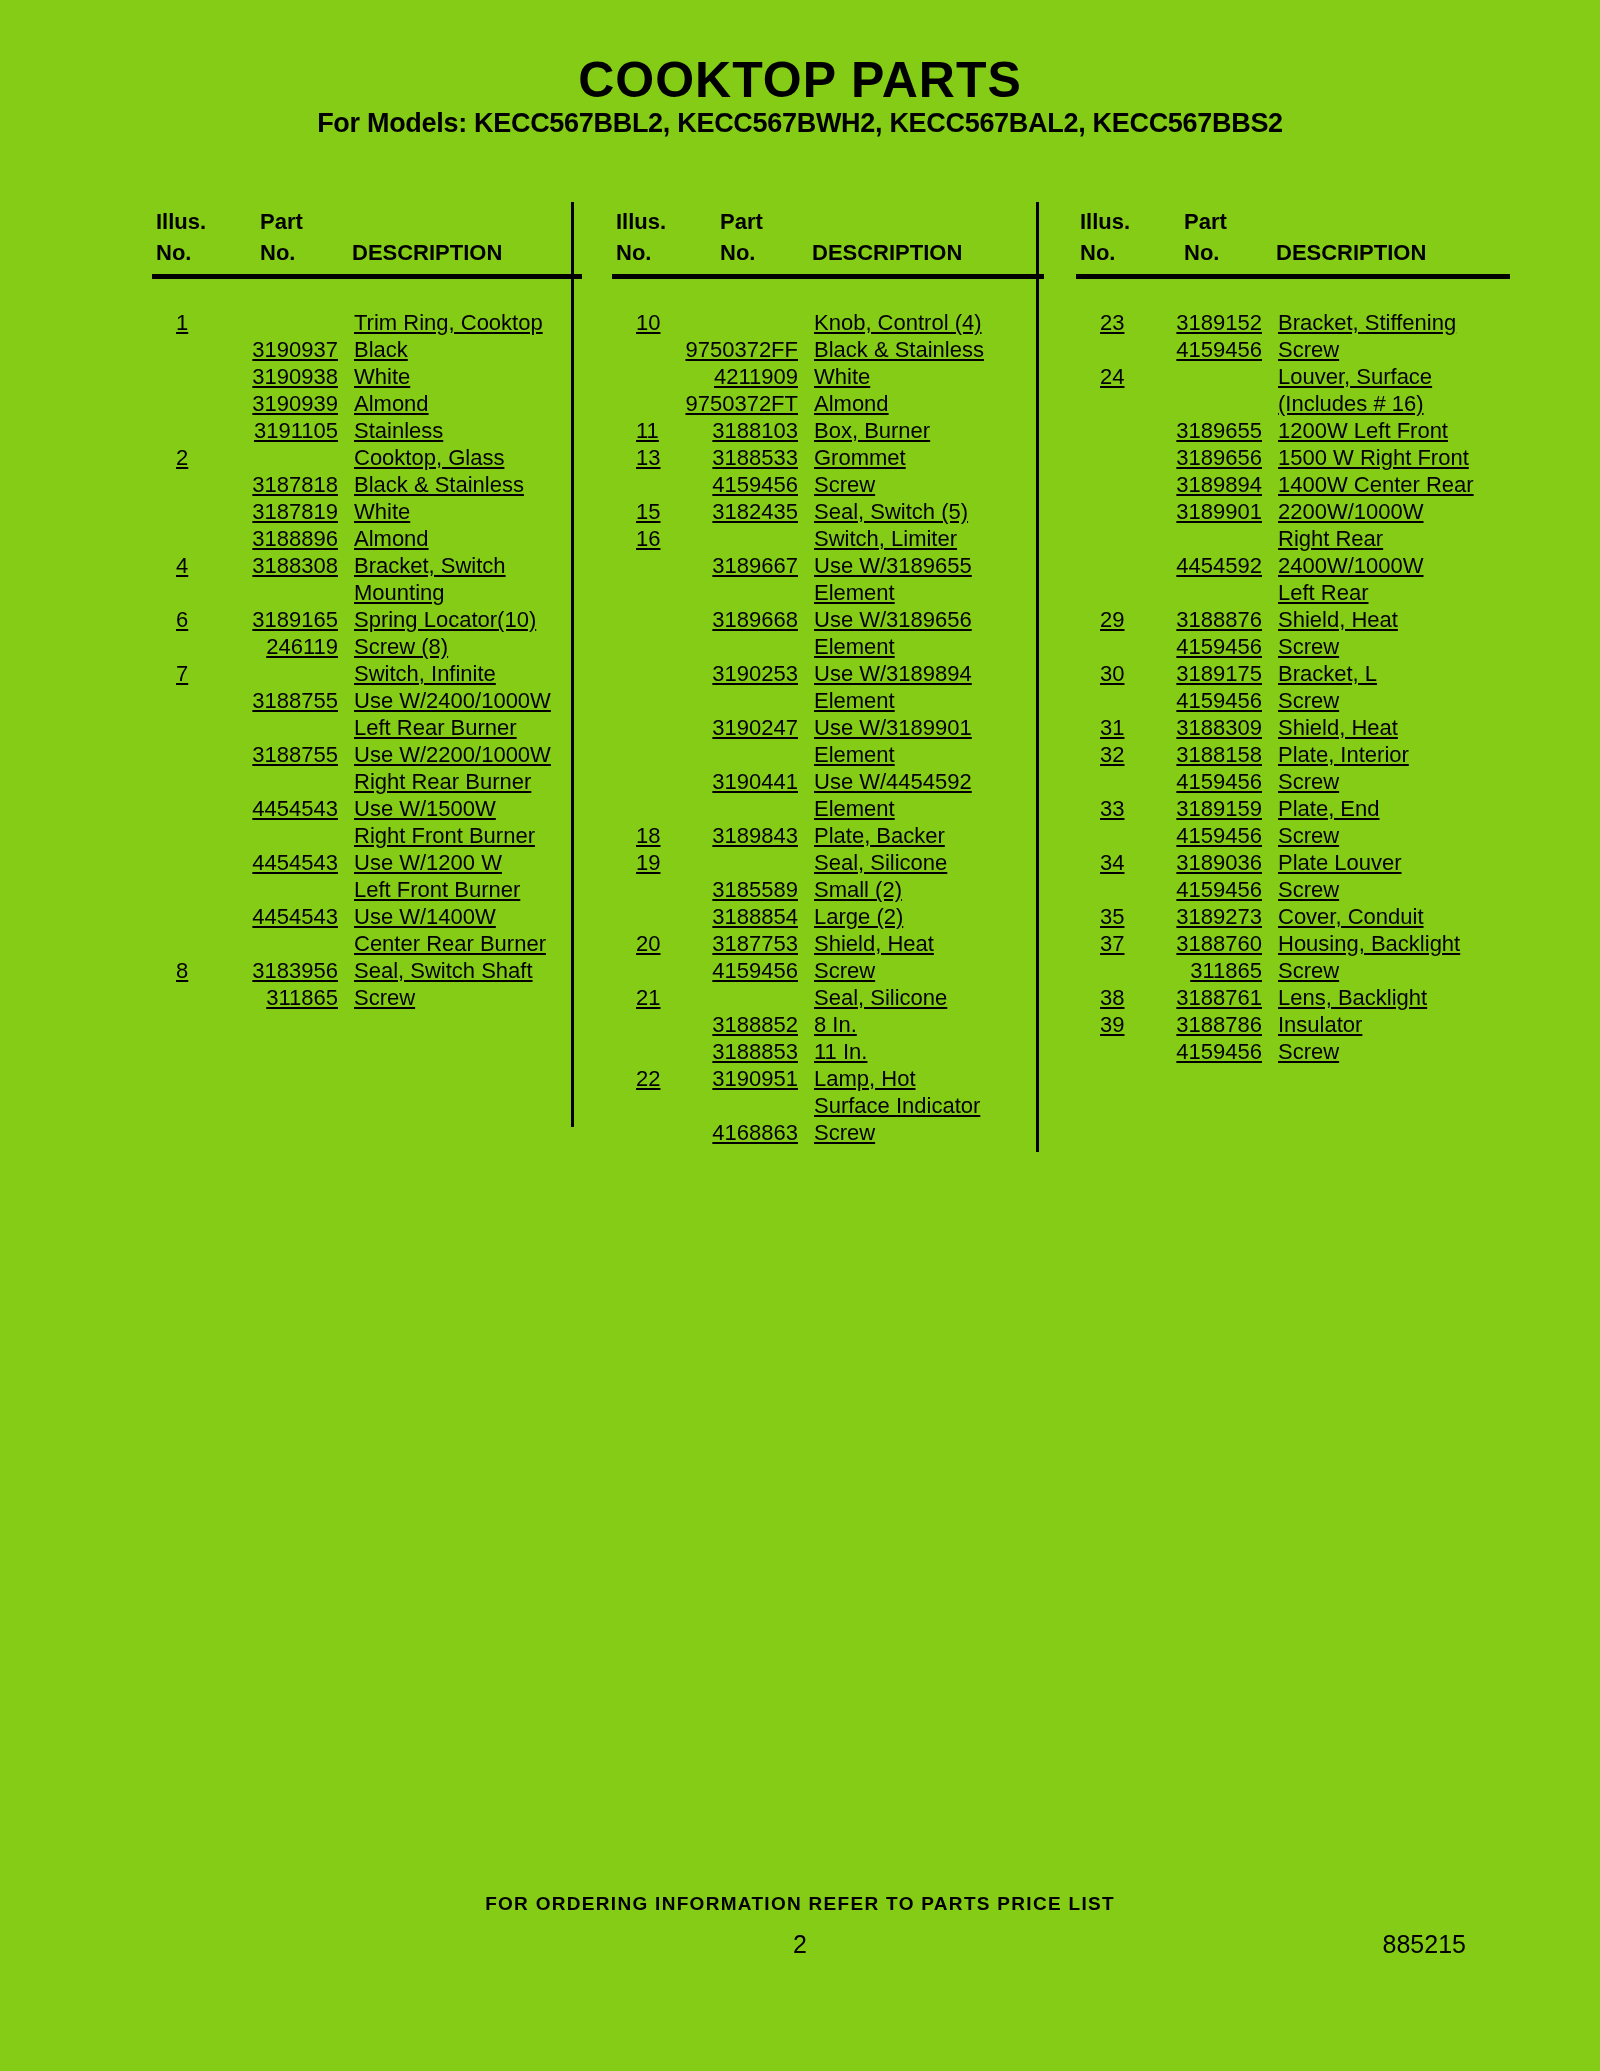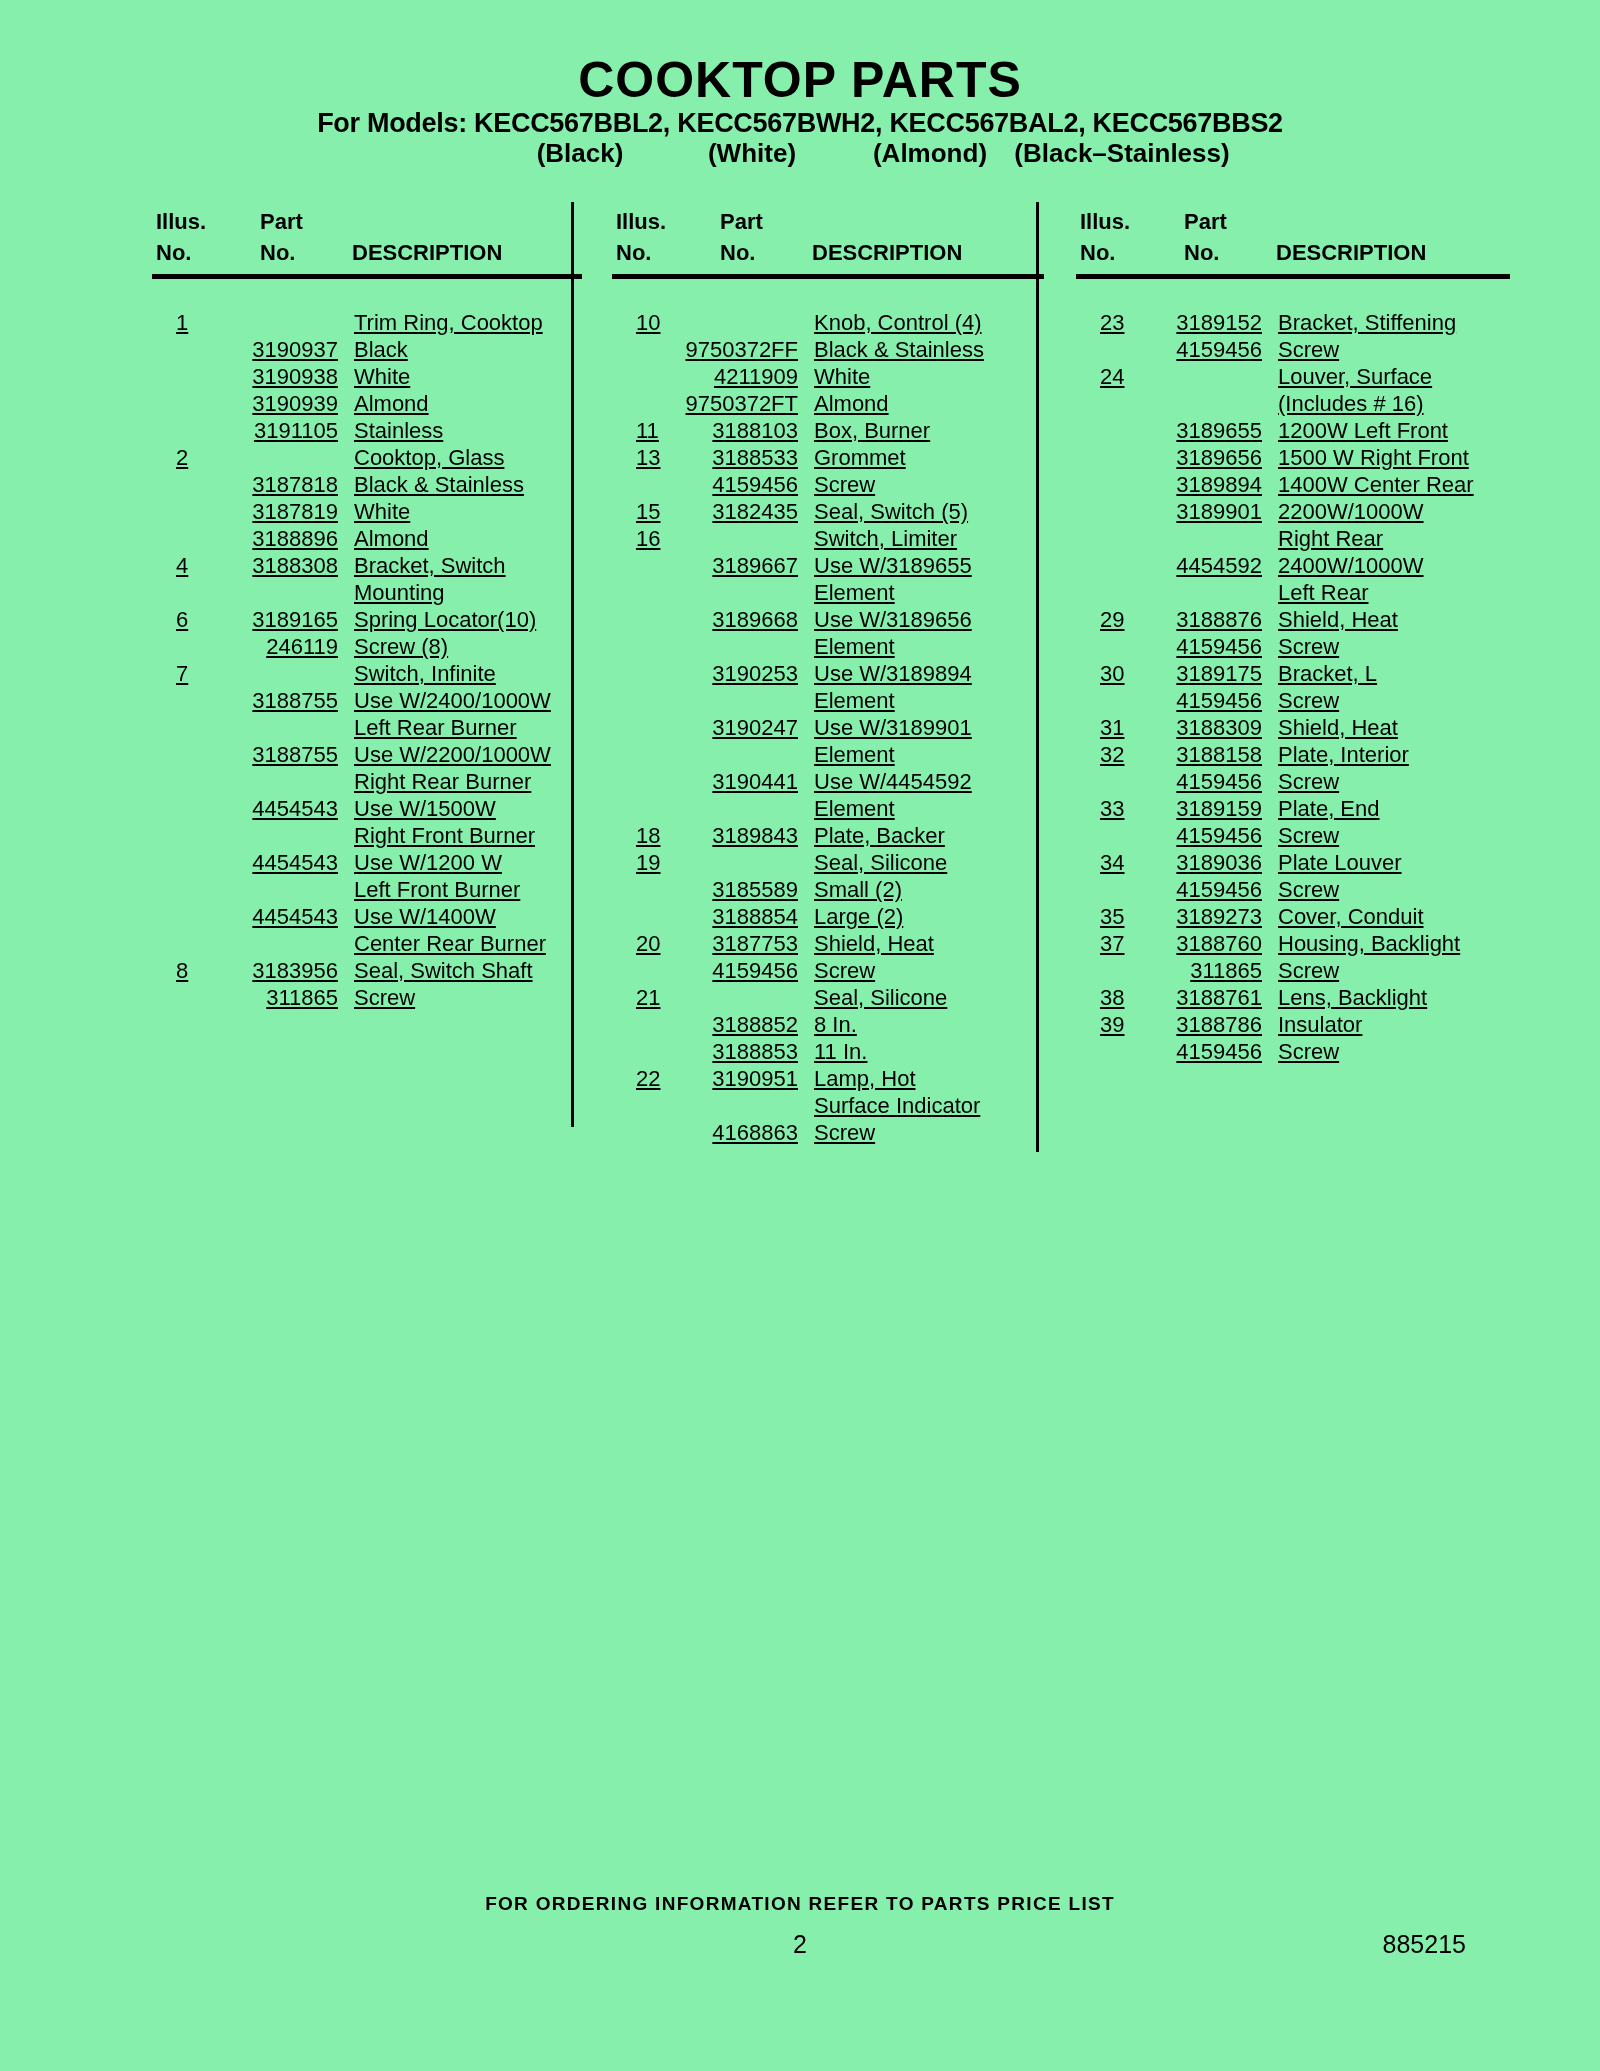--- a/index.html
+++ b/index.html
@@ -1,21 +1,21 @@
 <!DOCTYPE html>
 <html><head>
 <meta charset="utf-8">
 <style>
   html, body { margin: 0; padding: 0; background: #e8e8e8; }
   .sheet {
     position: relative;
     width: 1600px;
     height: 2071px;
     margin: 0 auto;
-    background: #86efac;
+    background: #84cc16;
     color: #000000;
     font-family: "Liberation Sans", sans-serif;
     overflow: hidden;
   }
 
   
   .doc-title {
     position: absolute; top: 54px; left: 0; width: 100%;
     text-align: center;
     font-size: 50px; font-weight: bold; letter-spacing: 1px;
@@ -77,26 +77,20 @@
   .page-num { position: absolute; left: 0; width: 100%; text-align: center; }
   .doc-num  { position: absolute; right: 134px; top: 0; }
 </style>
 </head>
 <body>
 
 <div class="sheet">
 
   <div class="doc-title">COOKTOP PARTS</div>
   <div class="models-line">For Models: KECC567BBL2, KECC567BWH2, KECC567BAL2, KECC567BBS2</div>
-  <div class="colors-line">
-    <span class="c0">(Black)</span>
-    <span class="c1">(White)</span>
-    <span class="c2">(Almond)</span>
-    <span class="c3">(Black–Stainless)</span>
-  </div>
 
   <section class="parts-col col-a">
     <div class="col-head">
       <div class="hcell">
         <div>Illus.</div>
         <div>No.</div>
       </div>
       <div class="hcell">
         <div>Part</div>
         <div>No.</div>

